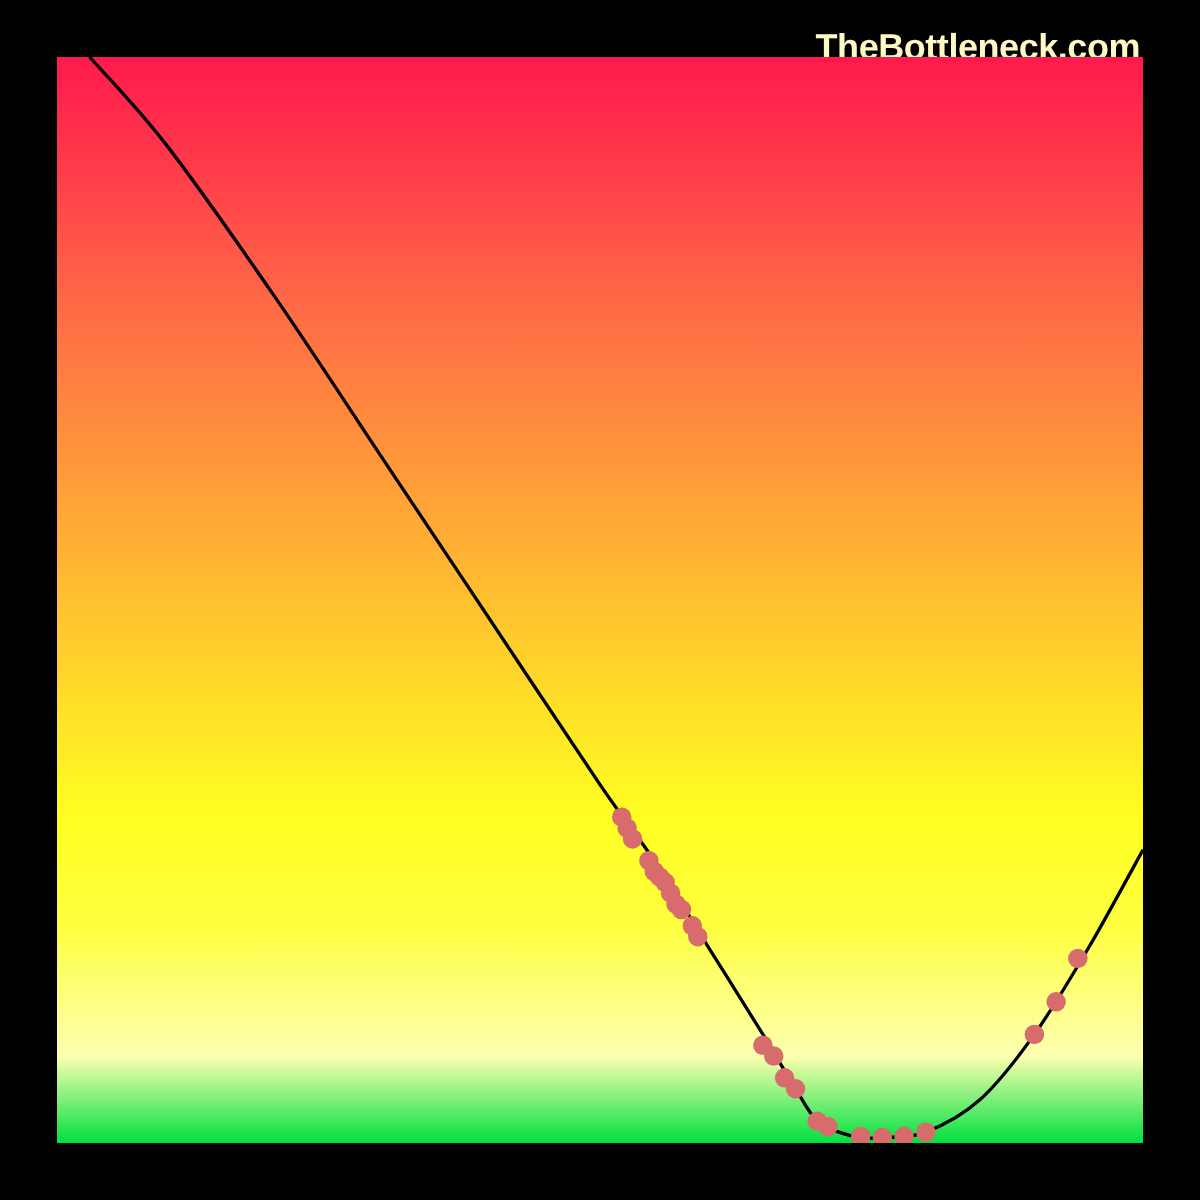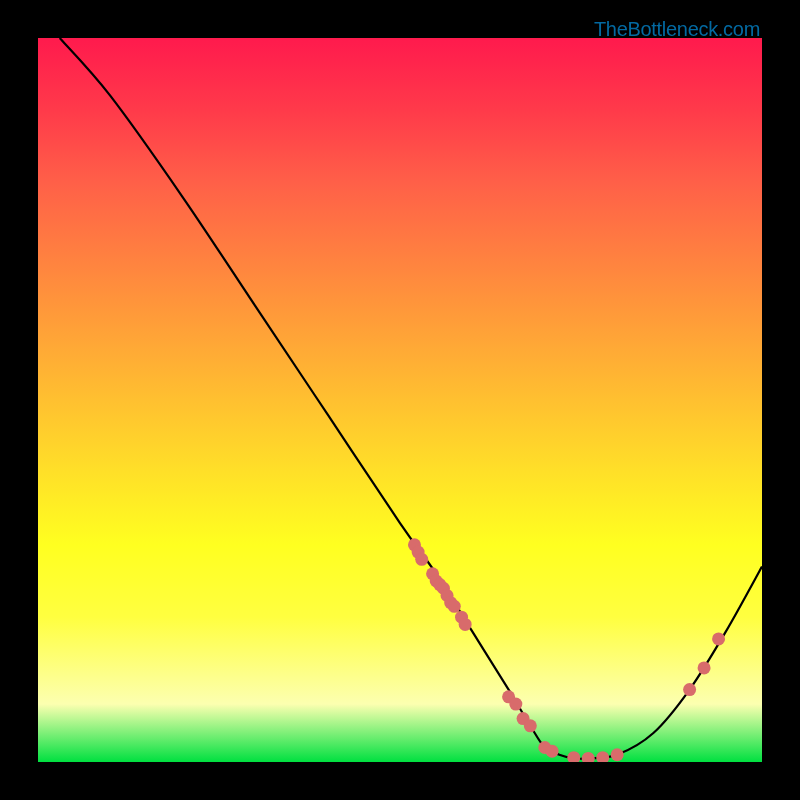--- a/index.html
+++ b/index.html
@@ -17,21 +17,21 @@
       #ffc030 50%,
       #ffe028 60%,
       #ffff20 70%,
       #ffff40 80%,
       #fcffb0 92%,
       #00e040 100%);
   }
   .curve-svg { position: absolute; inset: 0; width: 724px; height: 724px; }
   .watermark {
     position: absolute; top: 18px; right: 40px;
-    color: #0369a1; font-size: 20px; font-weight: normal;
+    color: #fef9c3; font-size: 24px; font-weight: bold;
     letter-spacing: -0.3px;
   }
 </style>
 </head>
 <body>
 
 <div class="container">
   <div class="watermark">TheBottleneck.com</div>
   <div class="plot-area">
     <div class="gradient-bg"></div>

